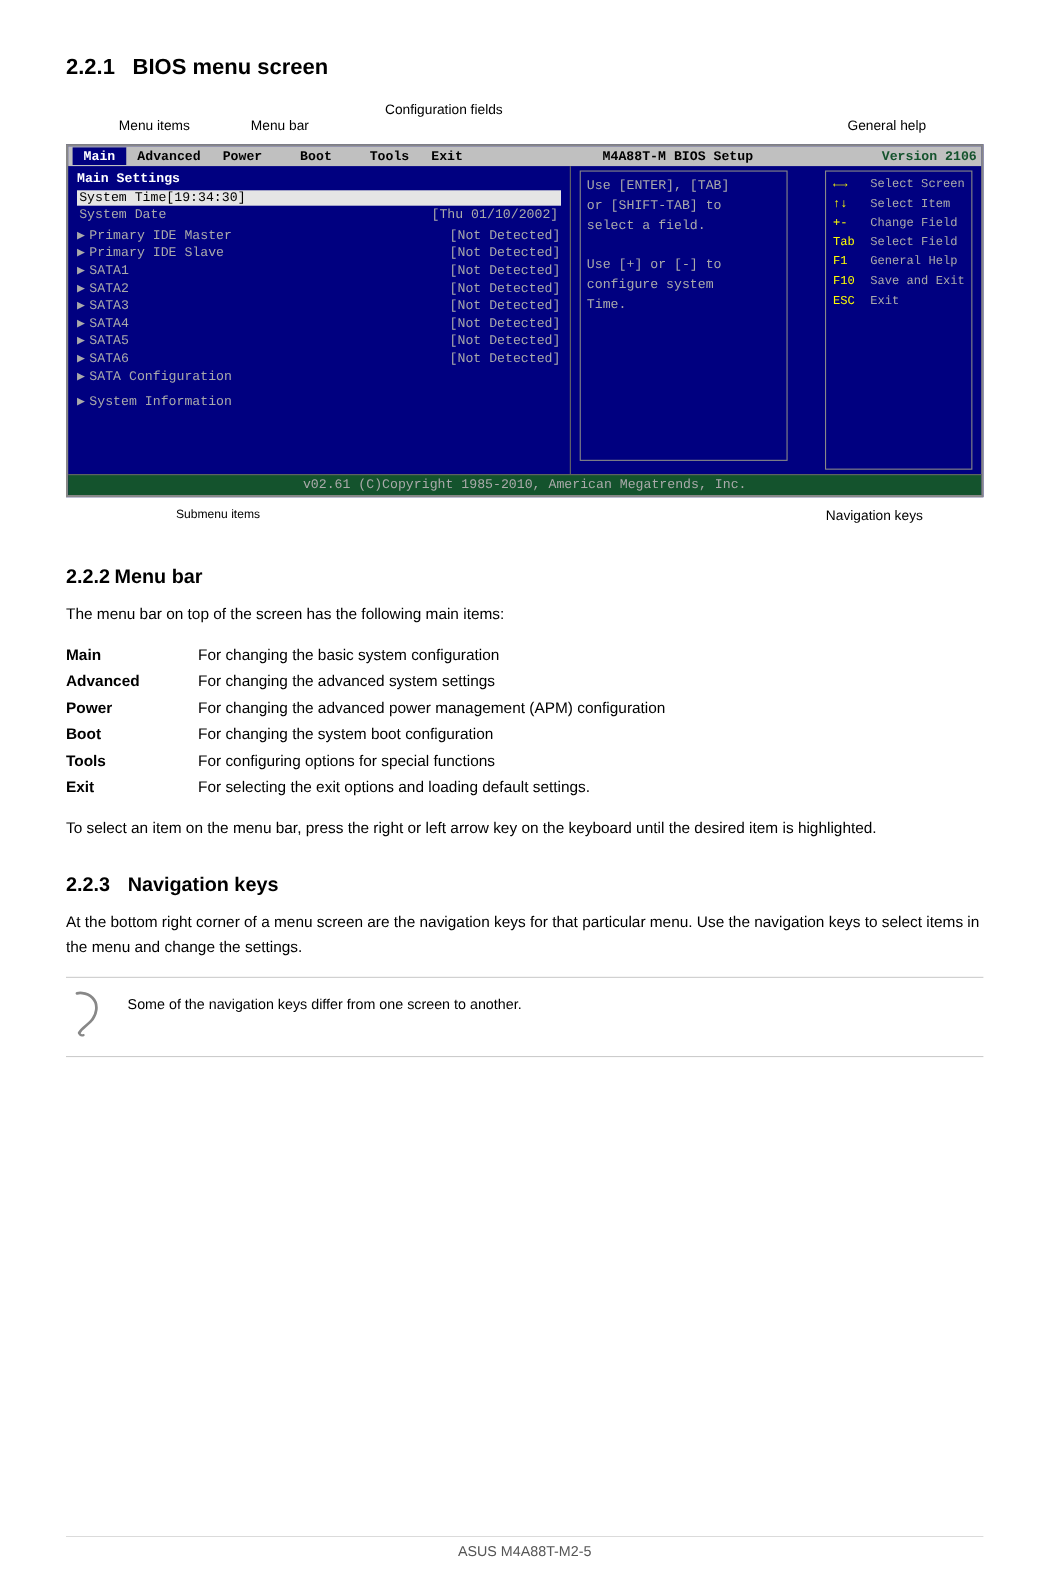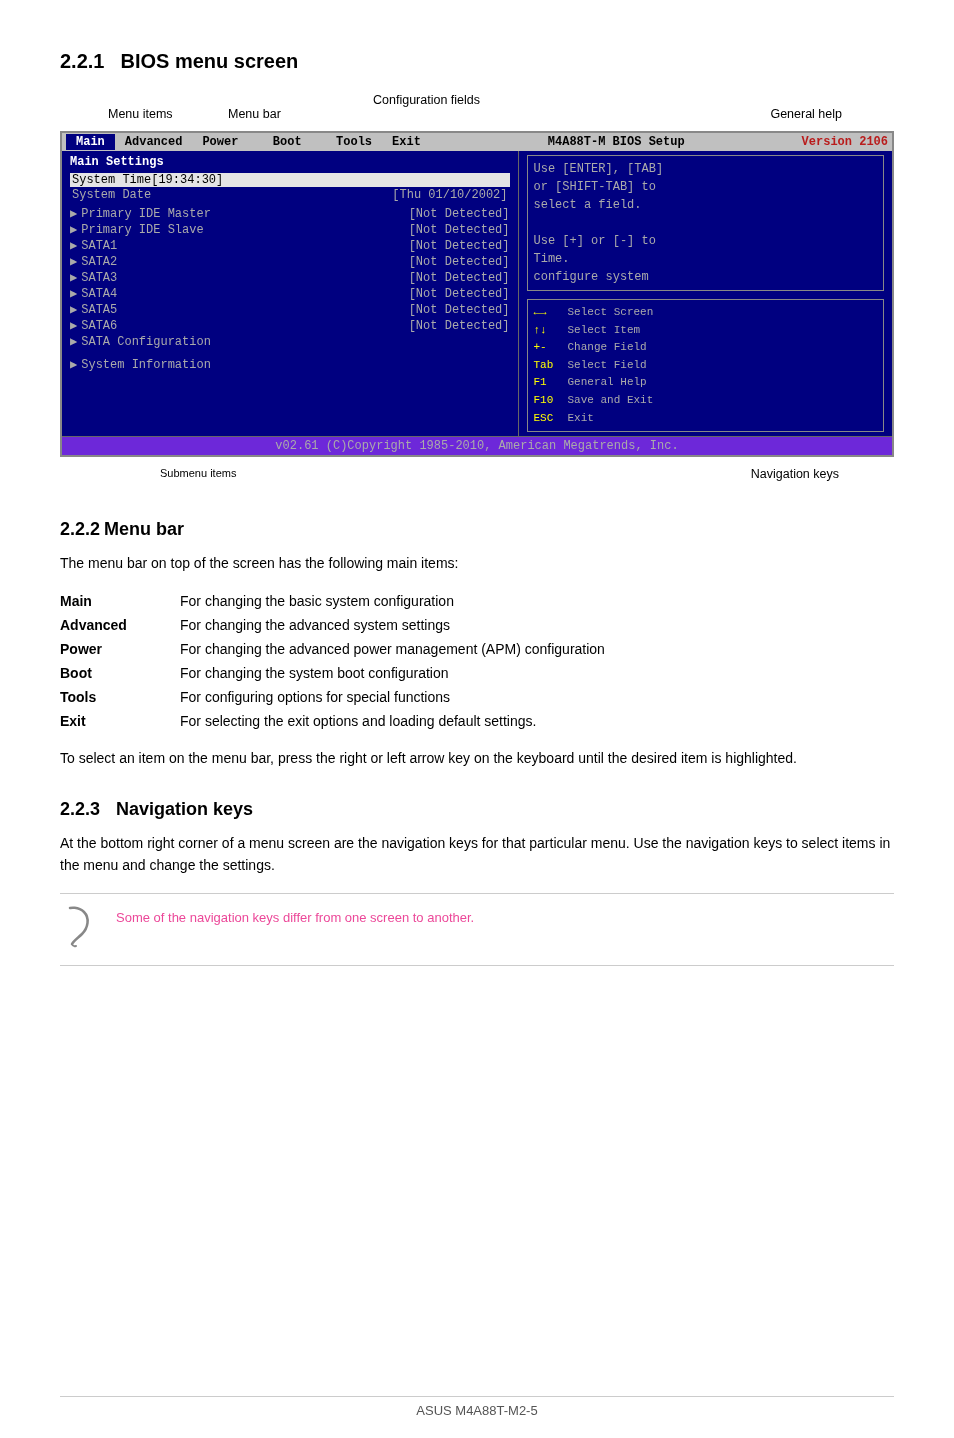--- a/index.html
+++ b/index.html
@@ -78,21 +78,22 @@
     .bios-item-row .item-value {
       margin-left: auto;
       color: #aaa;
     }
 
     
     .bios-right {
       flex: 0 0 45%;
       padding: 4px 8px;
       display: flex;
-      flex-direction: column;
+      flex-direction: row;
+      gap: 34px;
     }
     .bios-help-top {
       border: 1px solid #888;
       padding: 4px 6px;
       color: #aaa;
       font-size: 12px;
       line-height: 1.5;
       margin-bottom: 8px;
       flex: 1;
     }
@@ -110,21 +111,21 @@
     .bios-nav-key {
       color: #ff0;
       min-width: 28px;
     }
     .bios-nav-desc {
       color: #aaa;
     }
 
     
     .bios-footer {
-      background: #6d28d9;
+      background: #14532d;
       color: #aaa;
       text-align: center;
       font-size: 12px;
       padding: 2px;
       border-top: 1px solid #666;
     }
 
     
     .diagram-container {
       position: relative;
@@ -189,60 +190,60 @@
       color: #555;
       margin-right: 16px;
       font-style: italic;
       flex-shrink: 0;
       width: 40px;
       text-align: center;
     }
     .note-text {
       font-size: 13px;
       line-height: 1.5;
-      color: #ec4899;
+      color: #000000;
       padding-top: 4px;
     }
     .diag-label {
       position: absolute;
       font-size: 12.5px;
       font-weight: normal;
     }
   </style>
 </head>
 <body>
 
 <div style="margin-bottom:20px;margin-top:10px;">
   <span style="font-size:20px;font-weight:bold;margin-right:16px;">2.2.1</span><span style="font-size:20px;font-weight:bold;">BIOS menu screen</span>
 </div>
 
 <div class="diagram-container">
 
   <div style="position:relative; height:36px; margin-bottom:2px;">
     <span class="diag-label" style="left:48px; top:14px;">Menu items</span>
     <span class="diag-label" style="left:168px; top:14px;">Menu bar</span>
-    <span class="diag-label" style="left:290px; top:0px;margin-left:23px;">Configuration fields</span>
+    <span class="diag-label" style="left:290px; top:0px;">Configuration fields</span>
     <span class="diag-label" style="right:52px; top:14px;">General help</span>
   </div>
 
   <div class="bios-screen">
 
     <div class="bios-menubar">
       <div class="bios-menubar-left">
         <span class="bios-menu-item active">Main</span>
         <span class="bios-menu-item">Advanced</span>
         <span class="bios-menu-item">Power</span>
         <span class="bios-menu-item">&nbsp;&nbsp;Boot&nbsp;&nbsp;</span>
         <span class="bios-menu-item">Tools</span>
         <span class="bios-menu-item">Exit</span>
       </div>
       <div style="flex:1;text-align:center;">
         <span>M4A88T-M BIOS Setup</span>
       </div>
-      <div style="color:#b91c1c;font-weight:bold;">
+      <div style="color:#14532d;font-weight:bold;">
         <span>Version 2106</span>
       </div>
     </div>
 
     <div class="bios-content">
 
       <div class="bios-left">
         <div style="color:#fff;font-weight:bold;margin-bottom:4px;font-size:12px;">Main Settings</div>
 
         <div style="display:flex;justify-content:flex-start;background:#e5e5e5;color:#000;padding:0 2px;margin-bottom:1px;">
@@ -306,22 +307,22 @@
       </div>
 
       <div class="bios-right">
 
         <div class="bios-help-top">
           <div>Use [ENTER], [TAB]</div>
           <div>or [SHIFT-TAB] to</div>
           <div>select a field.</div>
           <br>
           <div>Use [+] or [-] to</div>
+          <div>configure system</div>
           <div>Time.</div>
-          <div>configure system</div>
         </div>
 
         <div class="bios-nav-box">
           <div class="bios-nav-row">
             <span class="bios-nav-key">←→</span>
             <span class="bios-nav-desc">Select Screen</span>
           </div>
           <div class="bios-nav-row">
             <span class="bios-nav-key">↑↓</span>
             <span class="bios-nav-desc">Select Item</span>

